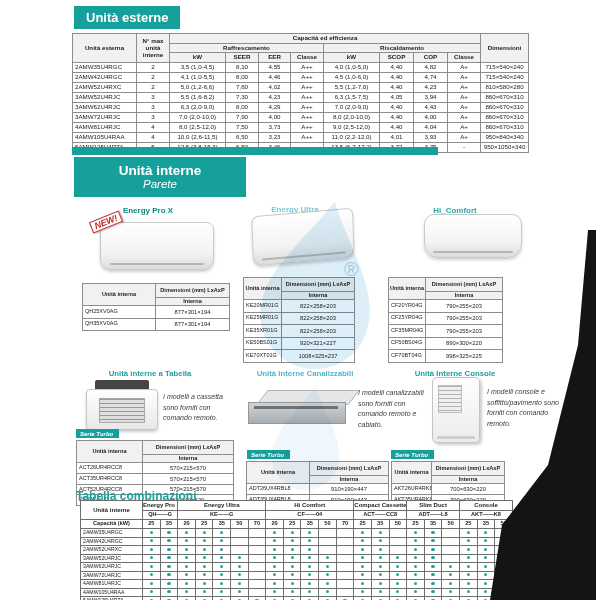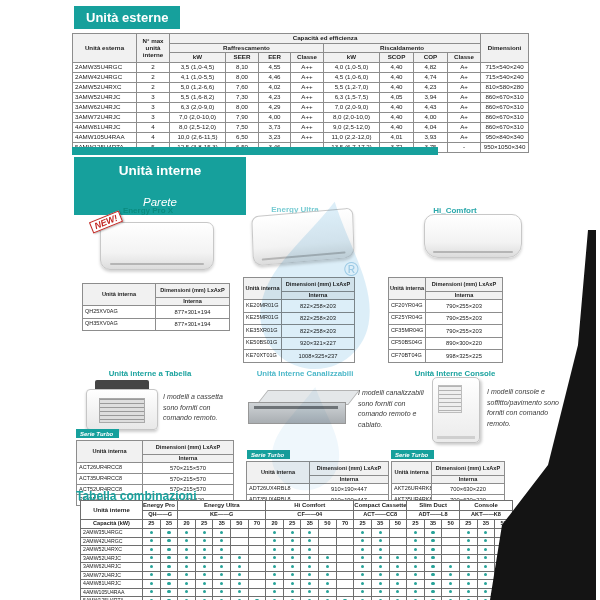--- a/index.html
+++ b/index.html
@@ -3,21 +3,21 @@
 <meta charset="utf-8">
 <style>
   html,body{margin:0;padding:0;background:#fff;}
   #page{position:relative;width:596px;height:600px;background:#fff;overflow:hidden;
         font-family:"Liberation Sans",sans-serif;color:#222;}
   
   .tealbox{position:absolute;background:#16a09c;color:#fff;}
   .t1{left:74px;top:6px;padding:4px 12px;font-size:13px;font-weight:bold;}
   .t2{left:74px;top:157px;width:172px;text-align:center;padding:6px 0 7px 0;}
   .t2a{font-size:13.5px;font-weight:bold;}
-  .t2b{font-size:11.5px;font-style:italic;margin-top:18px;}
+  .t2b{font-size:11.5px;font-style:italic;margin-top:0;}
   .divider{position:absolute;left:72px;top:147px;width:366px;height:8px;background:#16a09c;}
   
   table{border-collapse:collapse;table-layout:fixed;position:absolute;background:#fff;}
   th,td{border:0.5px solid #8d8d8d;padding:0;text-align:center;overflow:hidden;white-space:nowrap;line-height:1.05;}
   th{background:#f1f1f1;font-weight:bold;}
   td{background:#fff;}
   td.mcell{text-align:left;padding-left:2px;}
   
   .outdoor{left:72px;top:33px;width:456px;font-size:6.2px;}
   .outdoor th{height:8.5px;font-size:6.2px;}

